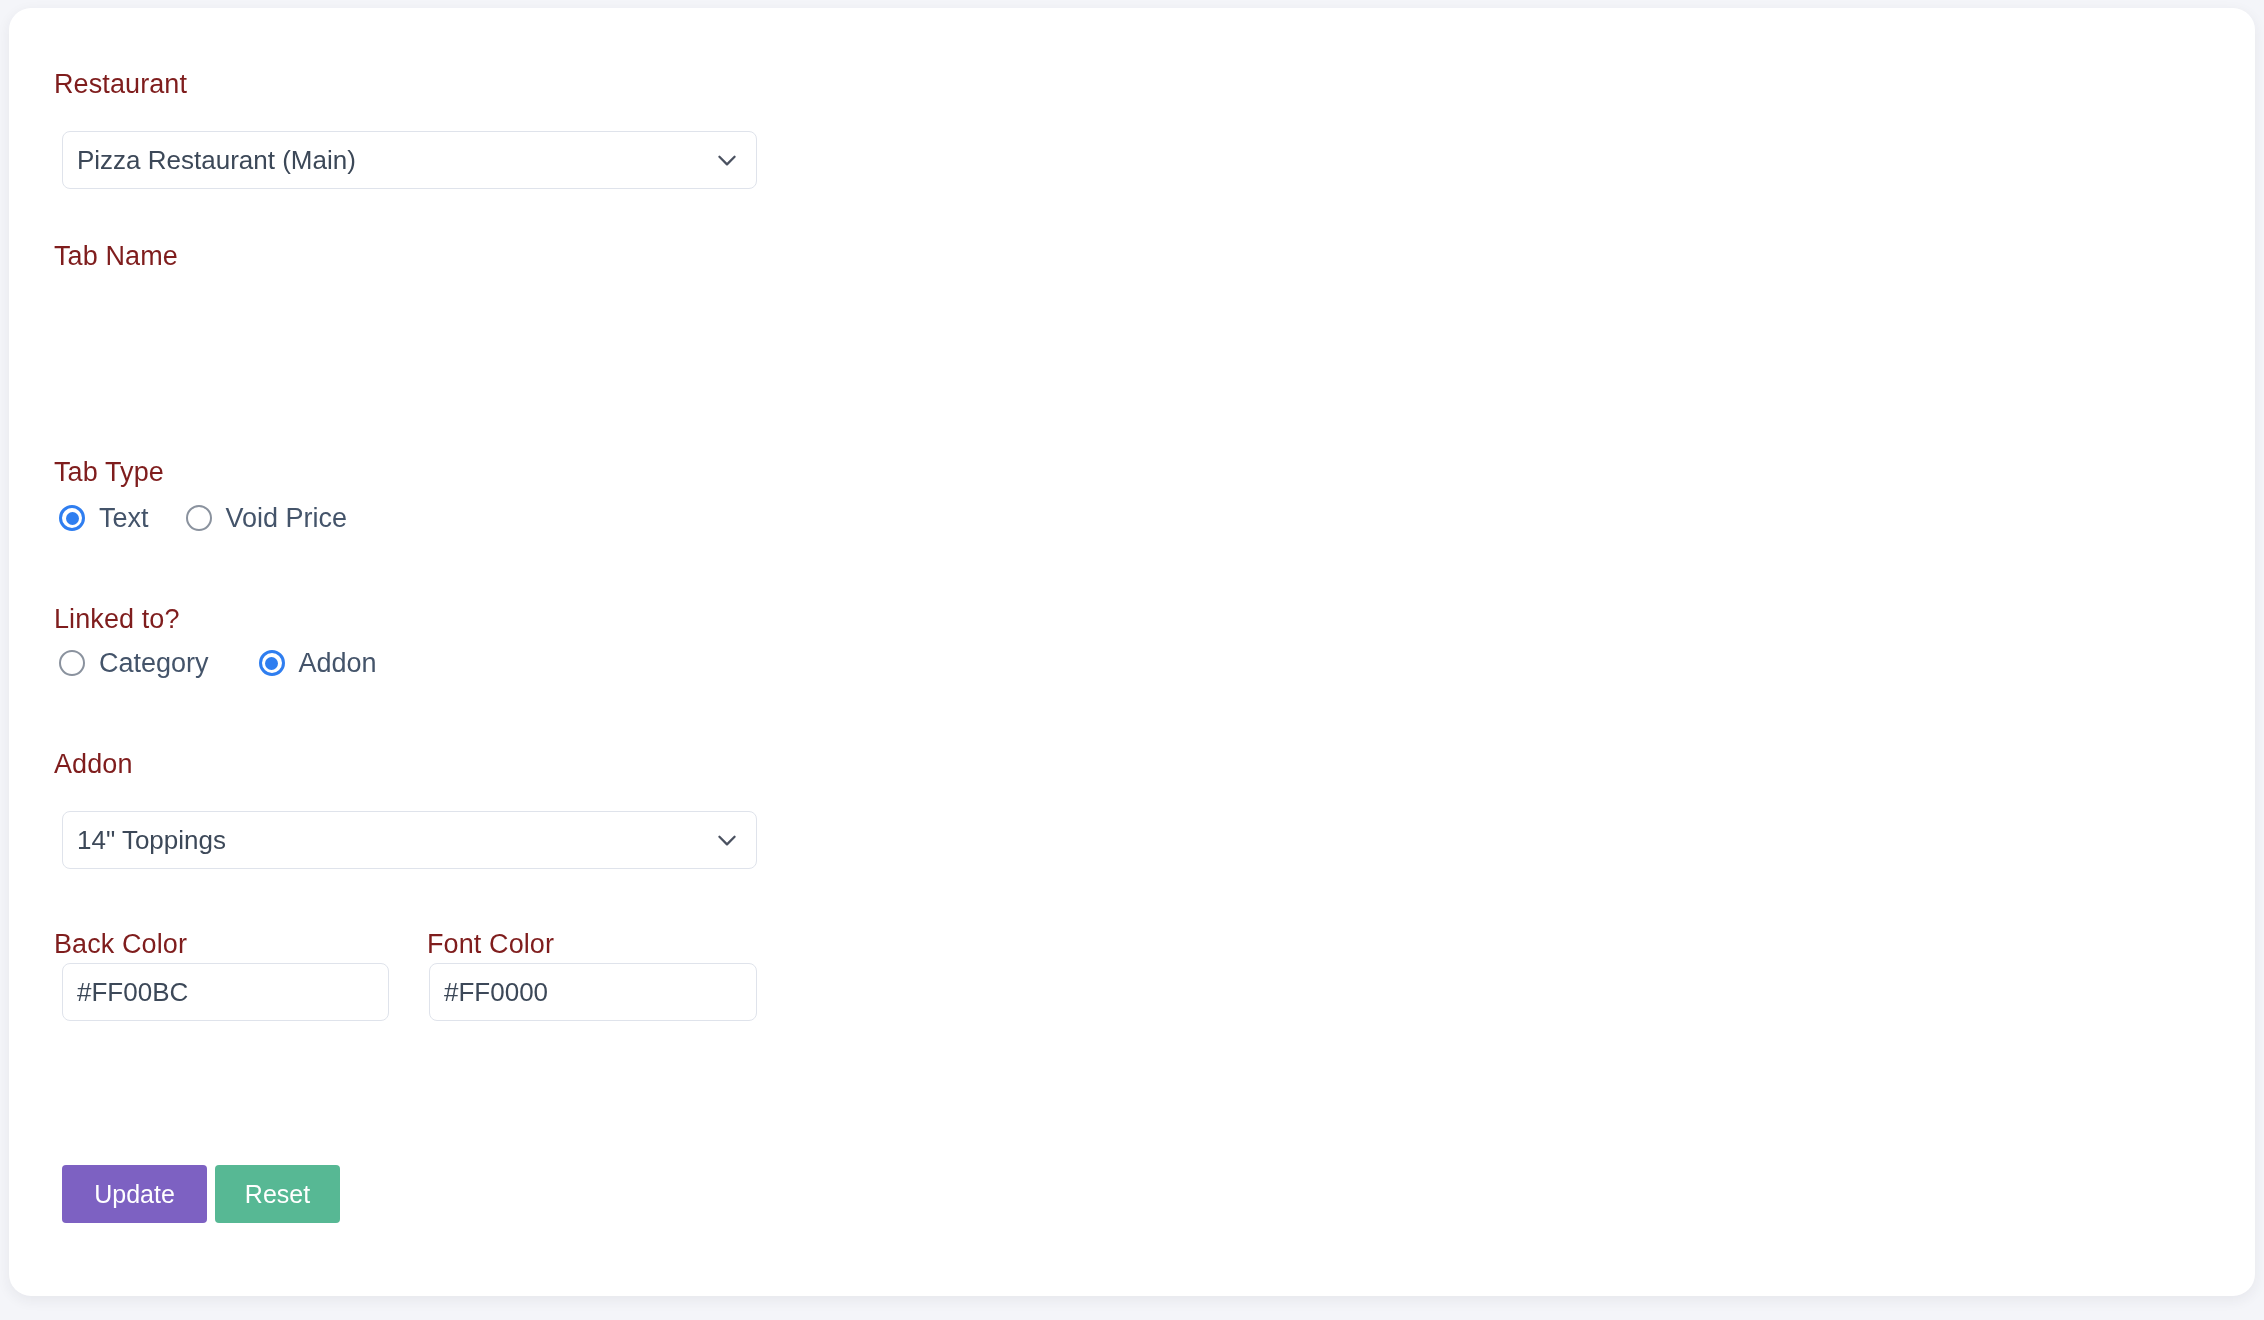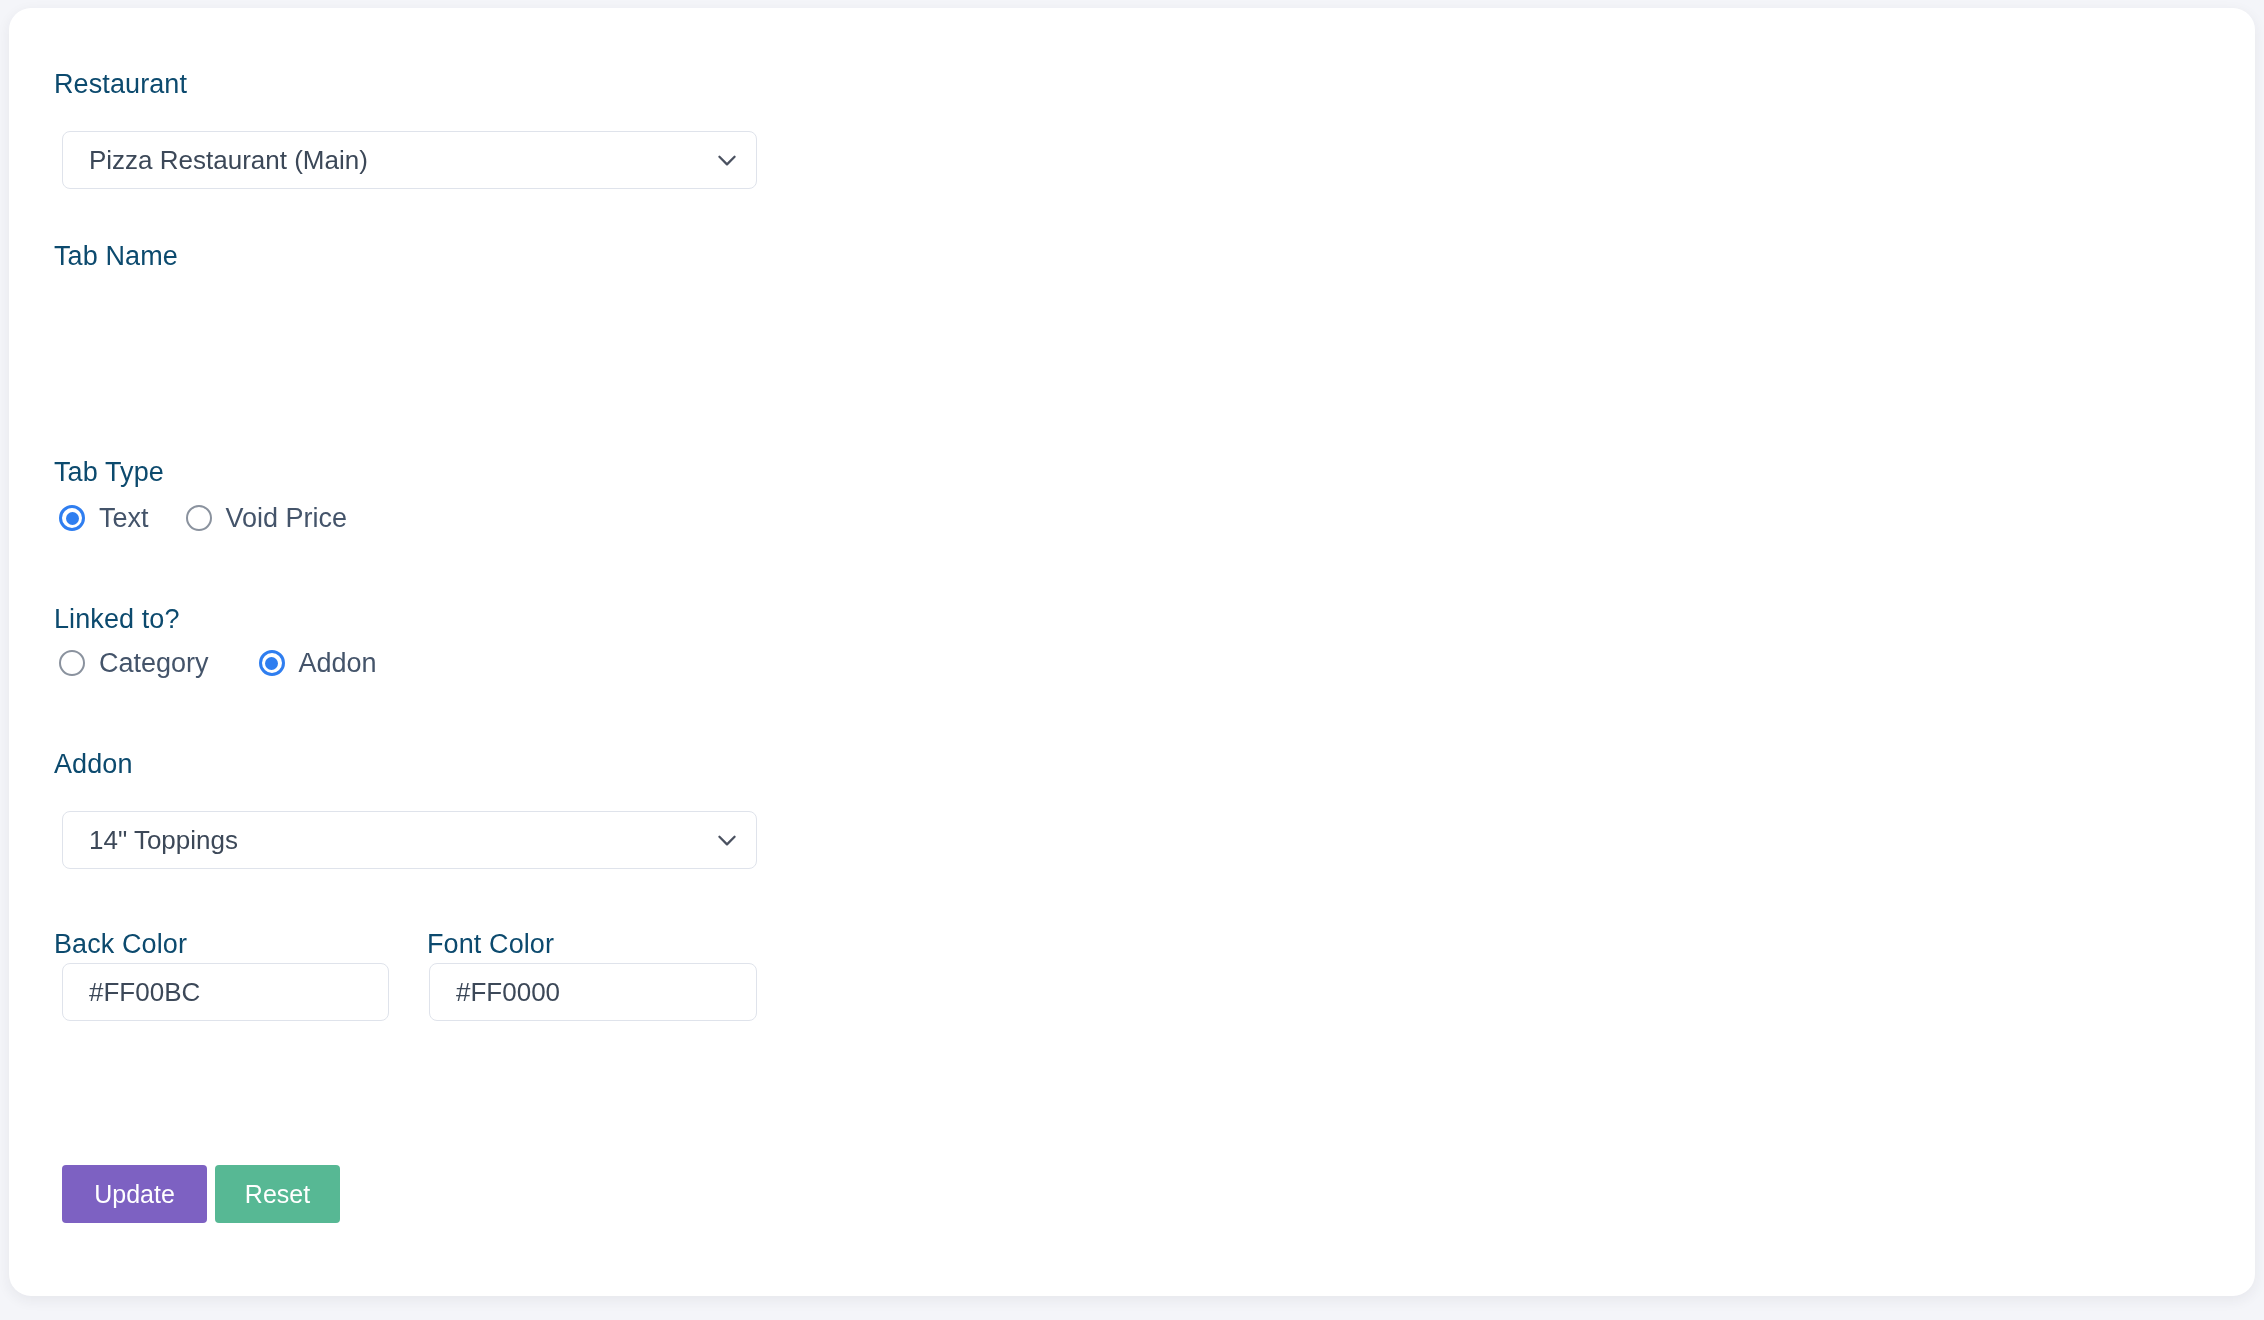--- a/index.html
+++ b/index.html
@@ -37,34 +37,34 @@
     position: absolute;
     left: 0; top: 0; right: 0; bottom: 0;
     padding: 0;
   }
 
   
   .field-label {
     position: absolute;
     font-size: 27px;
     line-height: 32px;
-    color: #0c4a6e;
+    color: #7f1d1d;
     letter-spacing: 0.1px;
     white-space: nowrap;
   }
 
   .control {
     position: absolute;
     height: 58px;
     background: #ffffff;
     border: 1px solid #dfe3eb;
     border-radius: 8px;
     display: flex;
     align-items: center;
-    padding: 0 16px 0 26px;
+    padding: 0 16px 0 14px;
   }
 
   .control .value {
     font-size: 26px;
     line-height: 30px;
     color: #3c4858;
     white-space: nowrap;
     overflow: hidden;
     text-overflow: ellipsis;
     flex: 1 1 auto;

